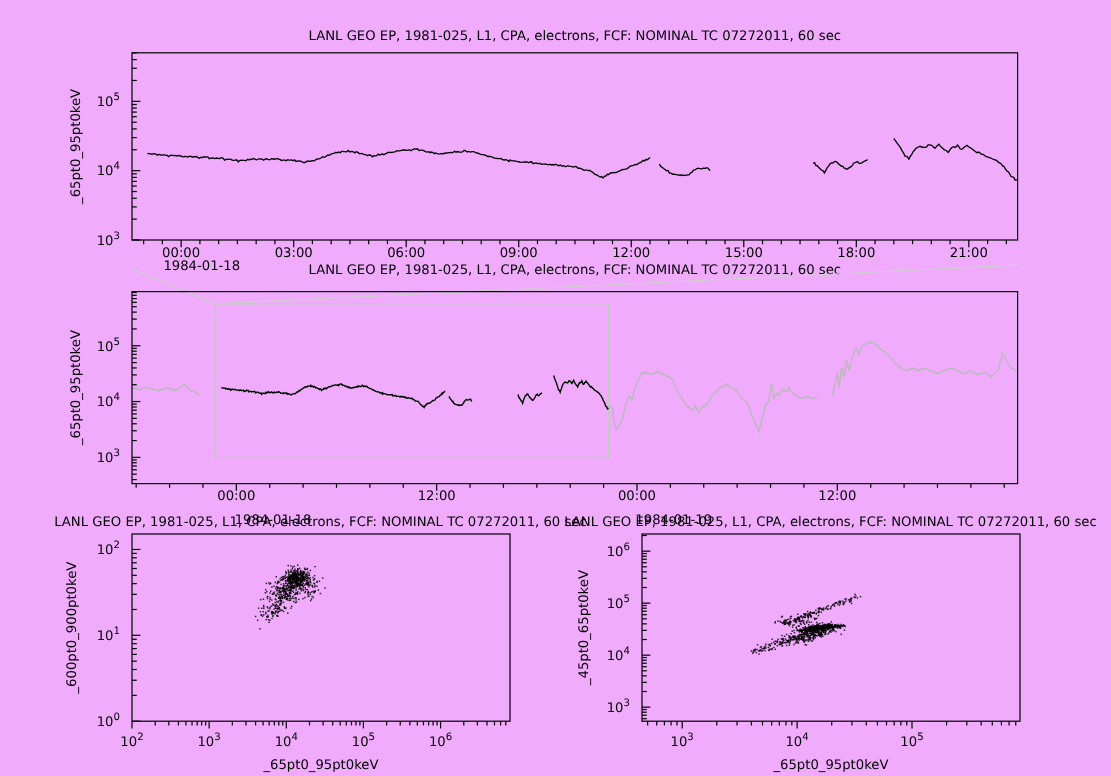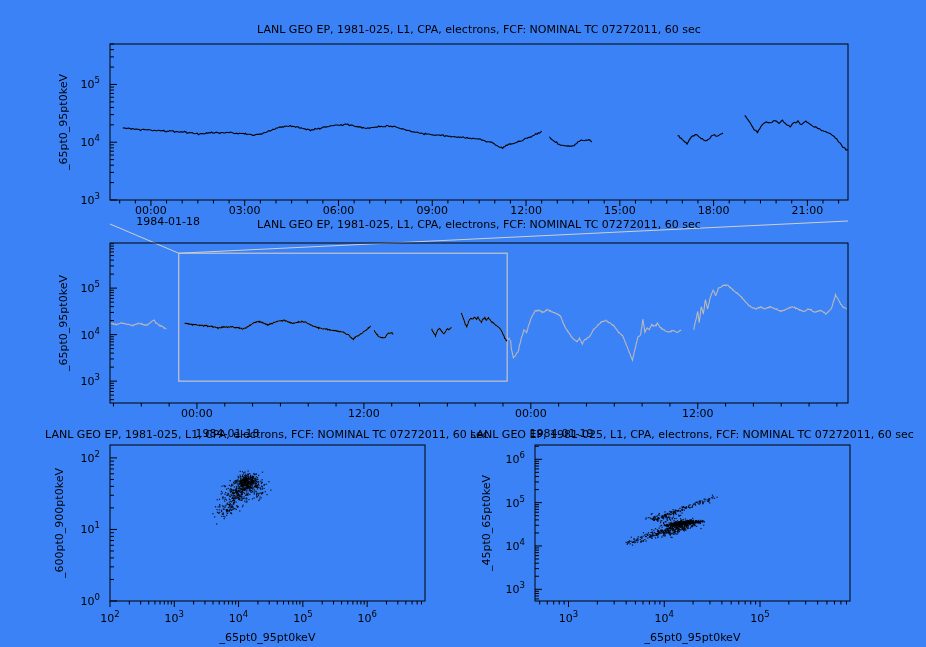--- a/index.html
+++ b/index.html
@@ -1,16 +1,16 @@
 <!DOCTYPE html>
 <html><head>
 <meta charset="utf-8">
 <style>
   html,body{margin:0;padding:0;background:#ffffff;}
-  #stage{position:relative;width:926px;height:647px;background:#3b82f6;overflow:hidden;
+  #stage{position:relative;width:926px;height:647px;background:#f0abfc;overflow:hidden;
          font-family:"DejaVu Sans","Liberation Sans",sans-serif;}
   svg text{font-family:"DejaVu Sans","Liberation Sans",sans-serif;}
 </style>
 </head>
 <body>
 
 <div id="stage"><svg width="926" height="647" viewBox="0 0 926 647">
       <g>
         <text x="479" y="33" text-anchor="middle" font-size="11" fill="#000000">LANL GEO EP, 1981-025, L1, CPA, electrons, FCF: NOMINAL TC 07272011, 60 sec</text>
         <g stroke="#000000" stroke-width="1">

